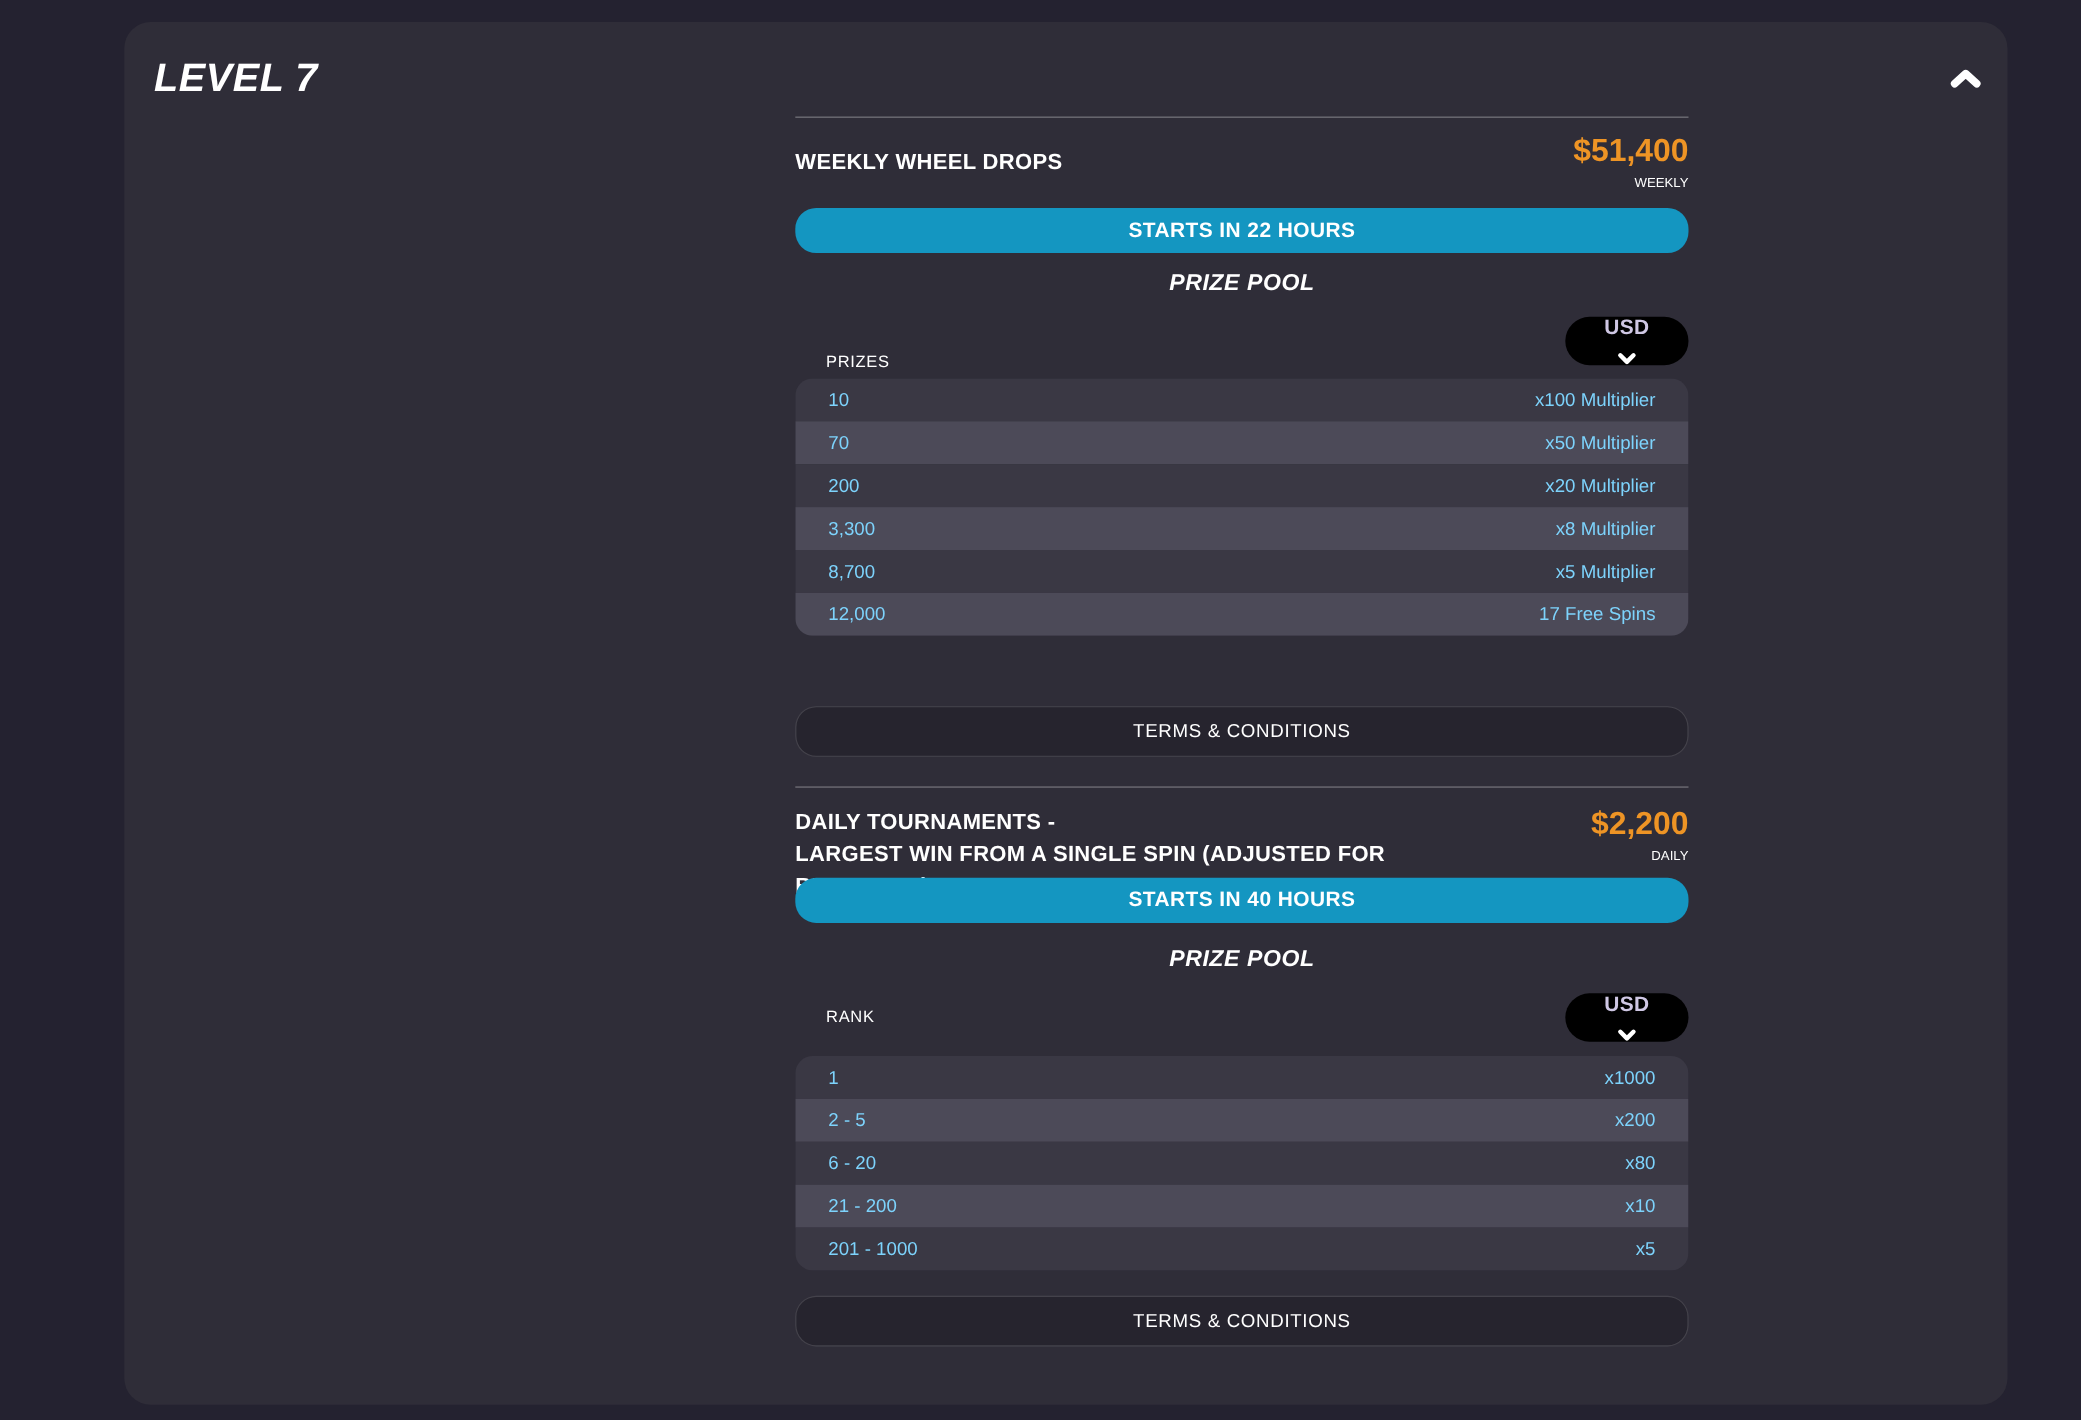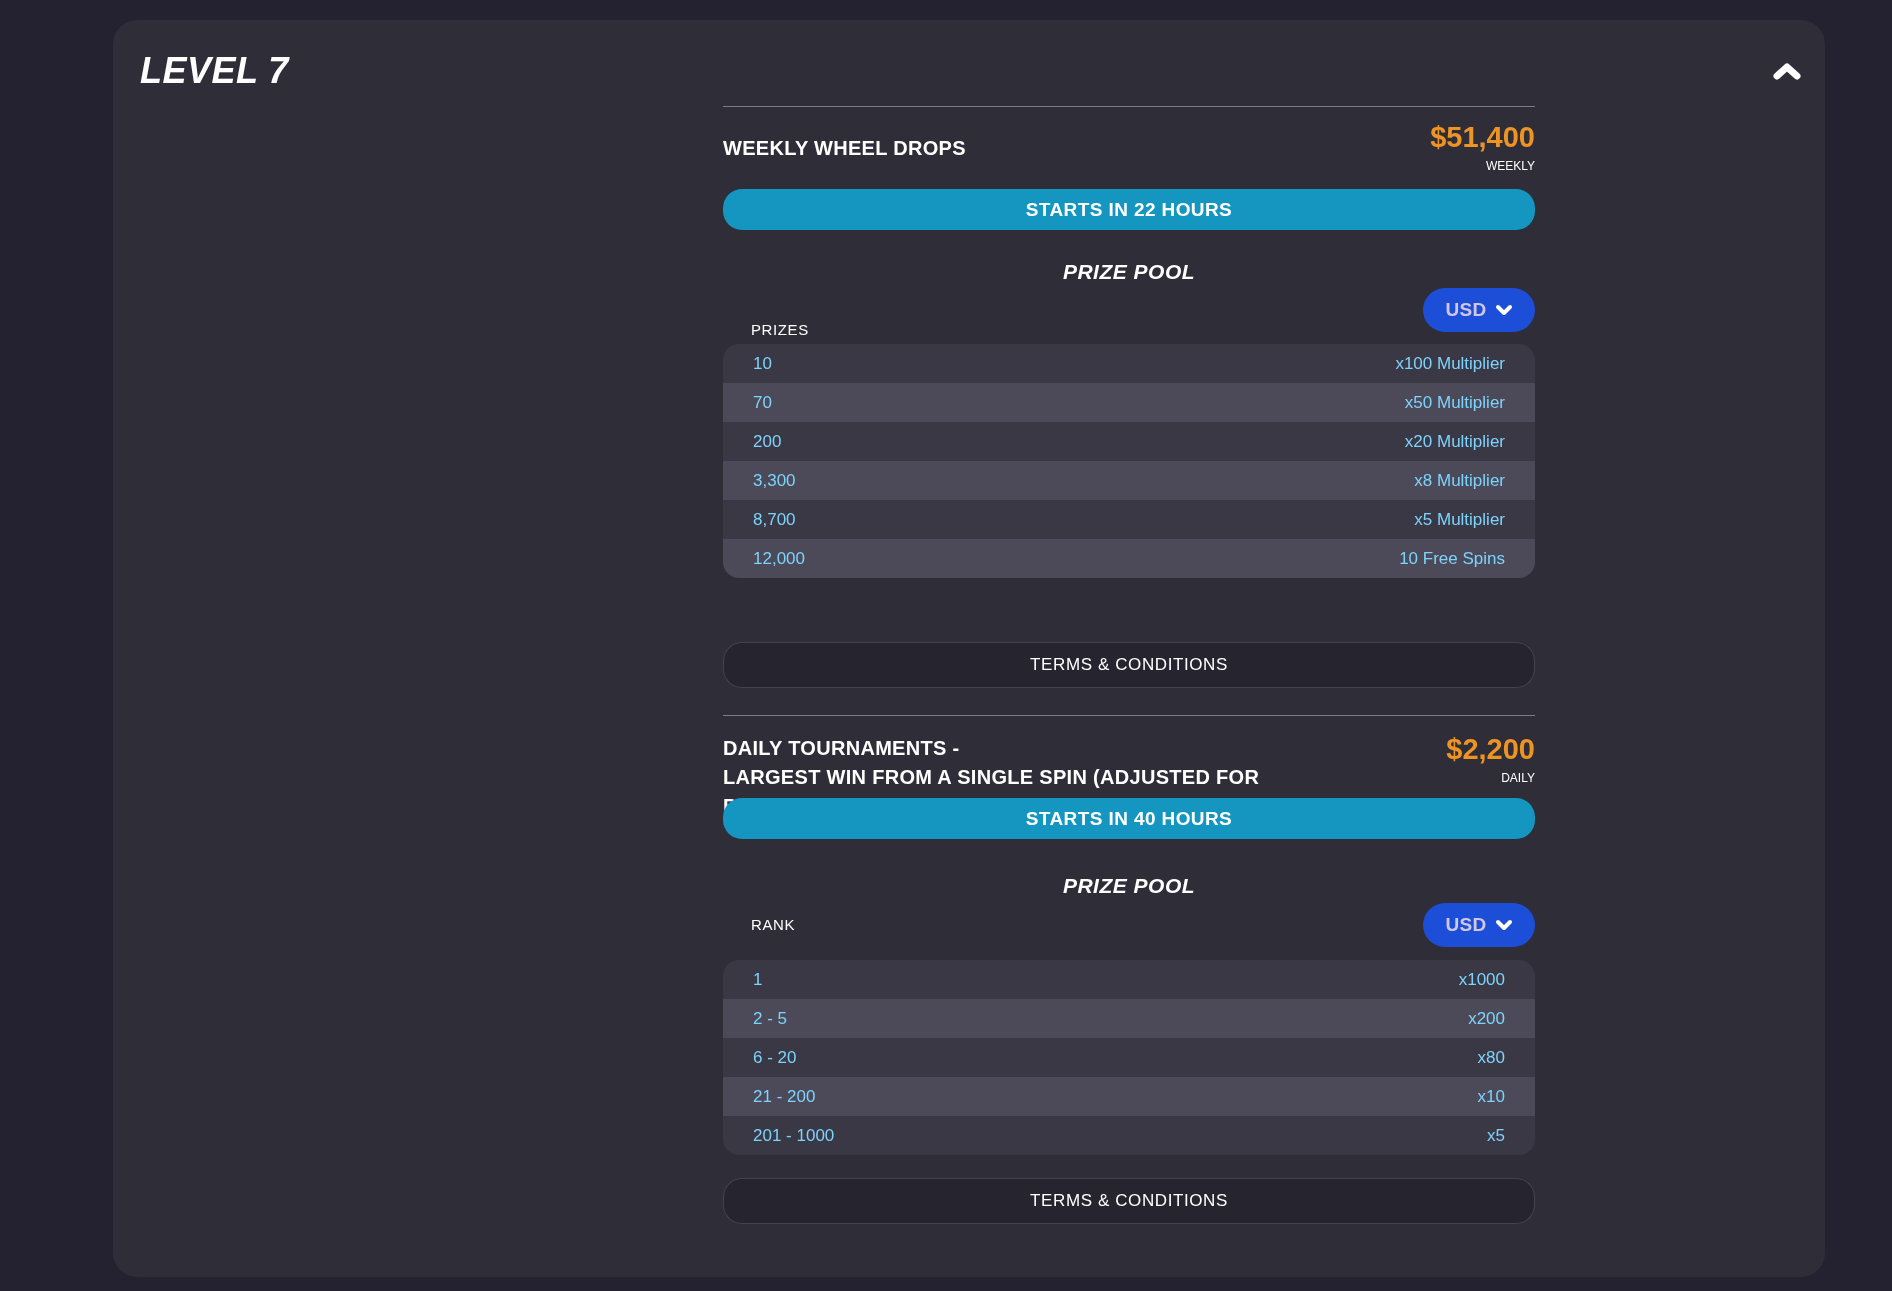--- a/index.html
+++ b/index.html
@@ -62,32 +62,32 @@
     background: #1496c1; border: none; border-radius: 19px;
     color: #ffffff; font-size: 19px; font-weight: 700; letter-spacing: 0.4px;
     font-family: inherit;
     display: flex; align-items: center; justify-content: center;
     cursor: pointer;
   }
   .prize-pool {
     position: absolute; left: 610px; width: 812px;
     text-align: center;
     font-size: 21px; font-weight: 800; font-style: italic;
-    letter-spacing: 0.5px; line-height: 24px; color: #ffffff; margin-top: 14px;
+    letter-spacing: 0.5px; line-height: 24px; color: #ffffff;
   }
   .col-label {
     position: absolute; left: 638px;
     font-size: 15px; font-weight: 400; letter-spacing: 0.6px;
     line-height: 20px; color: #ffffff;
   }
   .usd-pill {
     position: absolute; left: 1310px; width: 112px; height: 44px;
-    background: #1d4ed8; border: none; border-radius: 22px;
-    display: flex; align-items: center; justify-content: center; gap: 8px;
-    cursor: pointer; font-family: inherit;
+    background: #000000; border: none; border-radius: 22px;
+    display: flex; align-items: center; justify-content: space-between; gap: 8px;
+    cursor: pointer; font-family: inherit; flex-direction: column;
   }
   .usd-pill .usd-text {
     font-size: 19px; font-weight: 700; color: #cfc7e4; letter-spacing: 0.3px;
   }
   .prize-table {
     position: absolute; left: 610px; width: 812px;
     border-radius: 16px; overflow: hidden;
   }
   .prize-row {
     height: 39px;
@@ -161,21 +161,21 @@
     <div class="prize-row">
       <span>3,300</span>
       <span>x8 Multiplier</span>
     </div>
     <div class="prize-row">
       <span>8,700</span>
       <span>x5 Multiplier</span>
     </div>
     <div class="prize-row">
       <span>12,000</span>
-      <span>10 Free Spins</span>
+      <span>17 Free Spins</span>
     </div>
   </div>
 
   <button class="terms-btn" style="top:622px">TERMS &amp; CONDITIONS</button>
 
   <div class="divider" style="top:695px"></div>
 
   <div class="sec-title" style="top:714px">
     <div>DAILY TOURNAMENTS -</div>
     <div>LARGEST WIN FROM A SINGLE SPIN (ADJUSTED FOR BET VALUE)</div>

